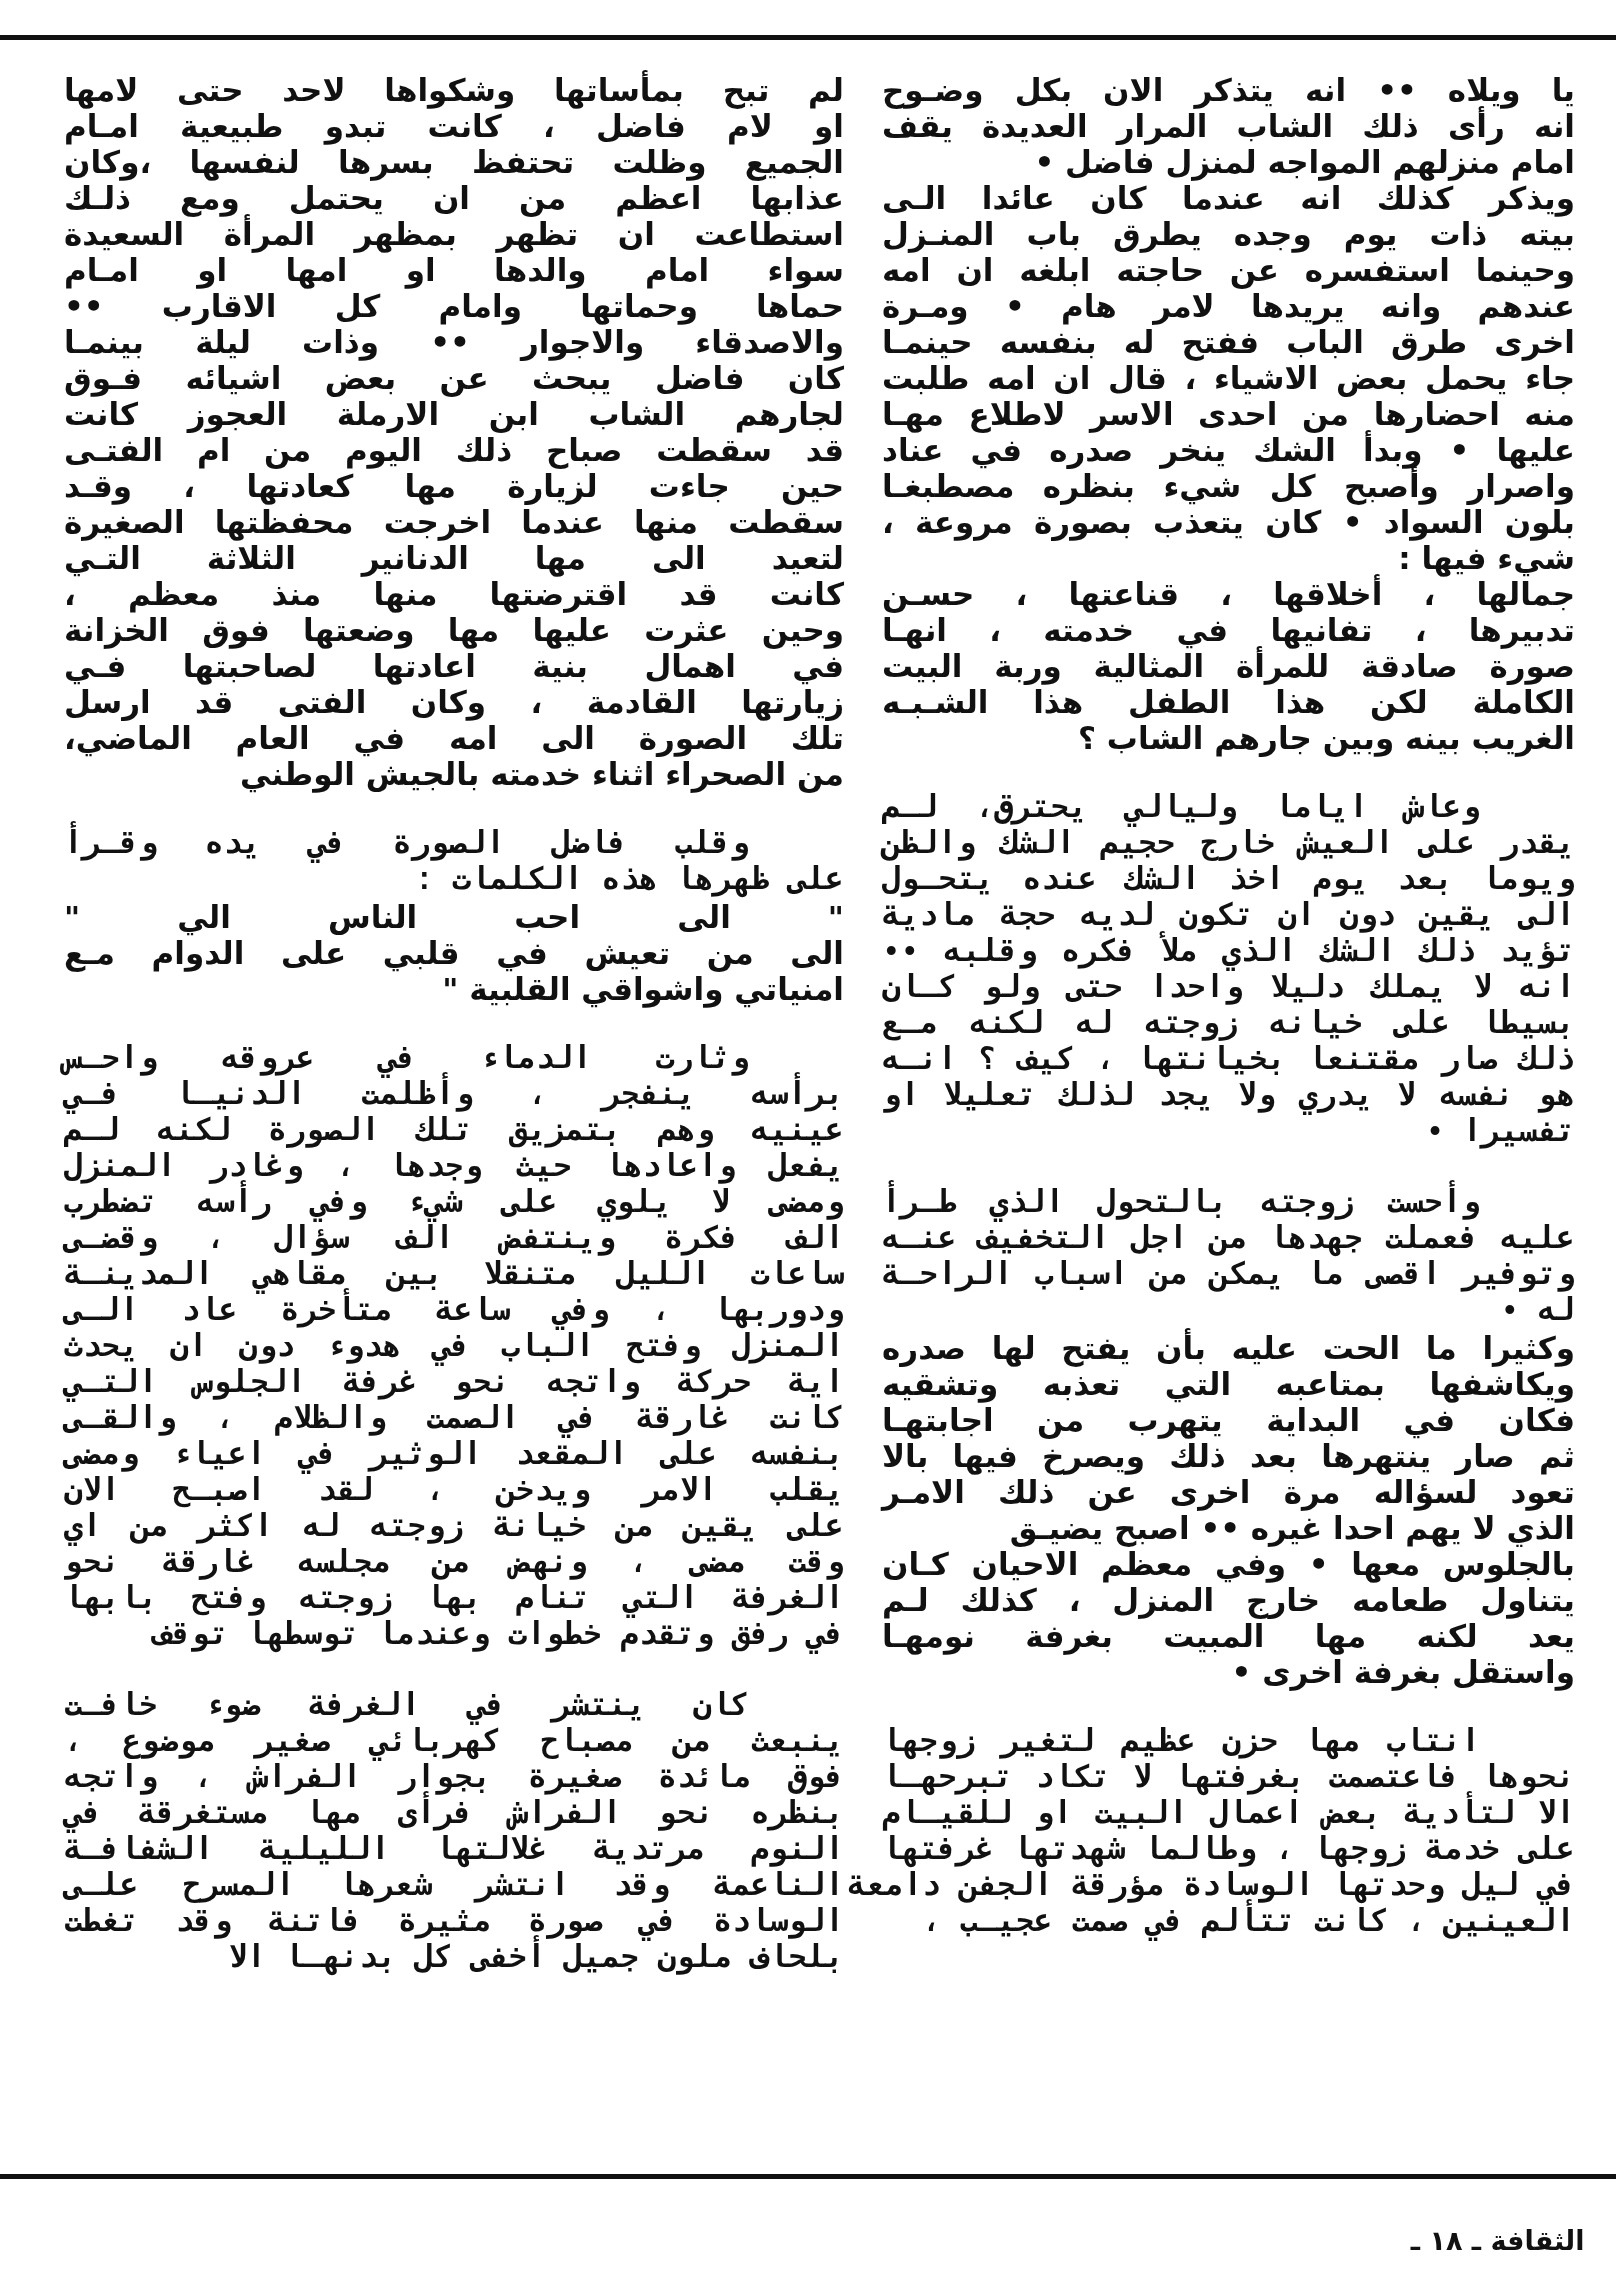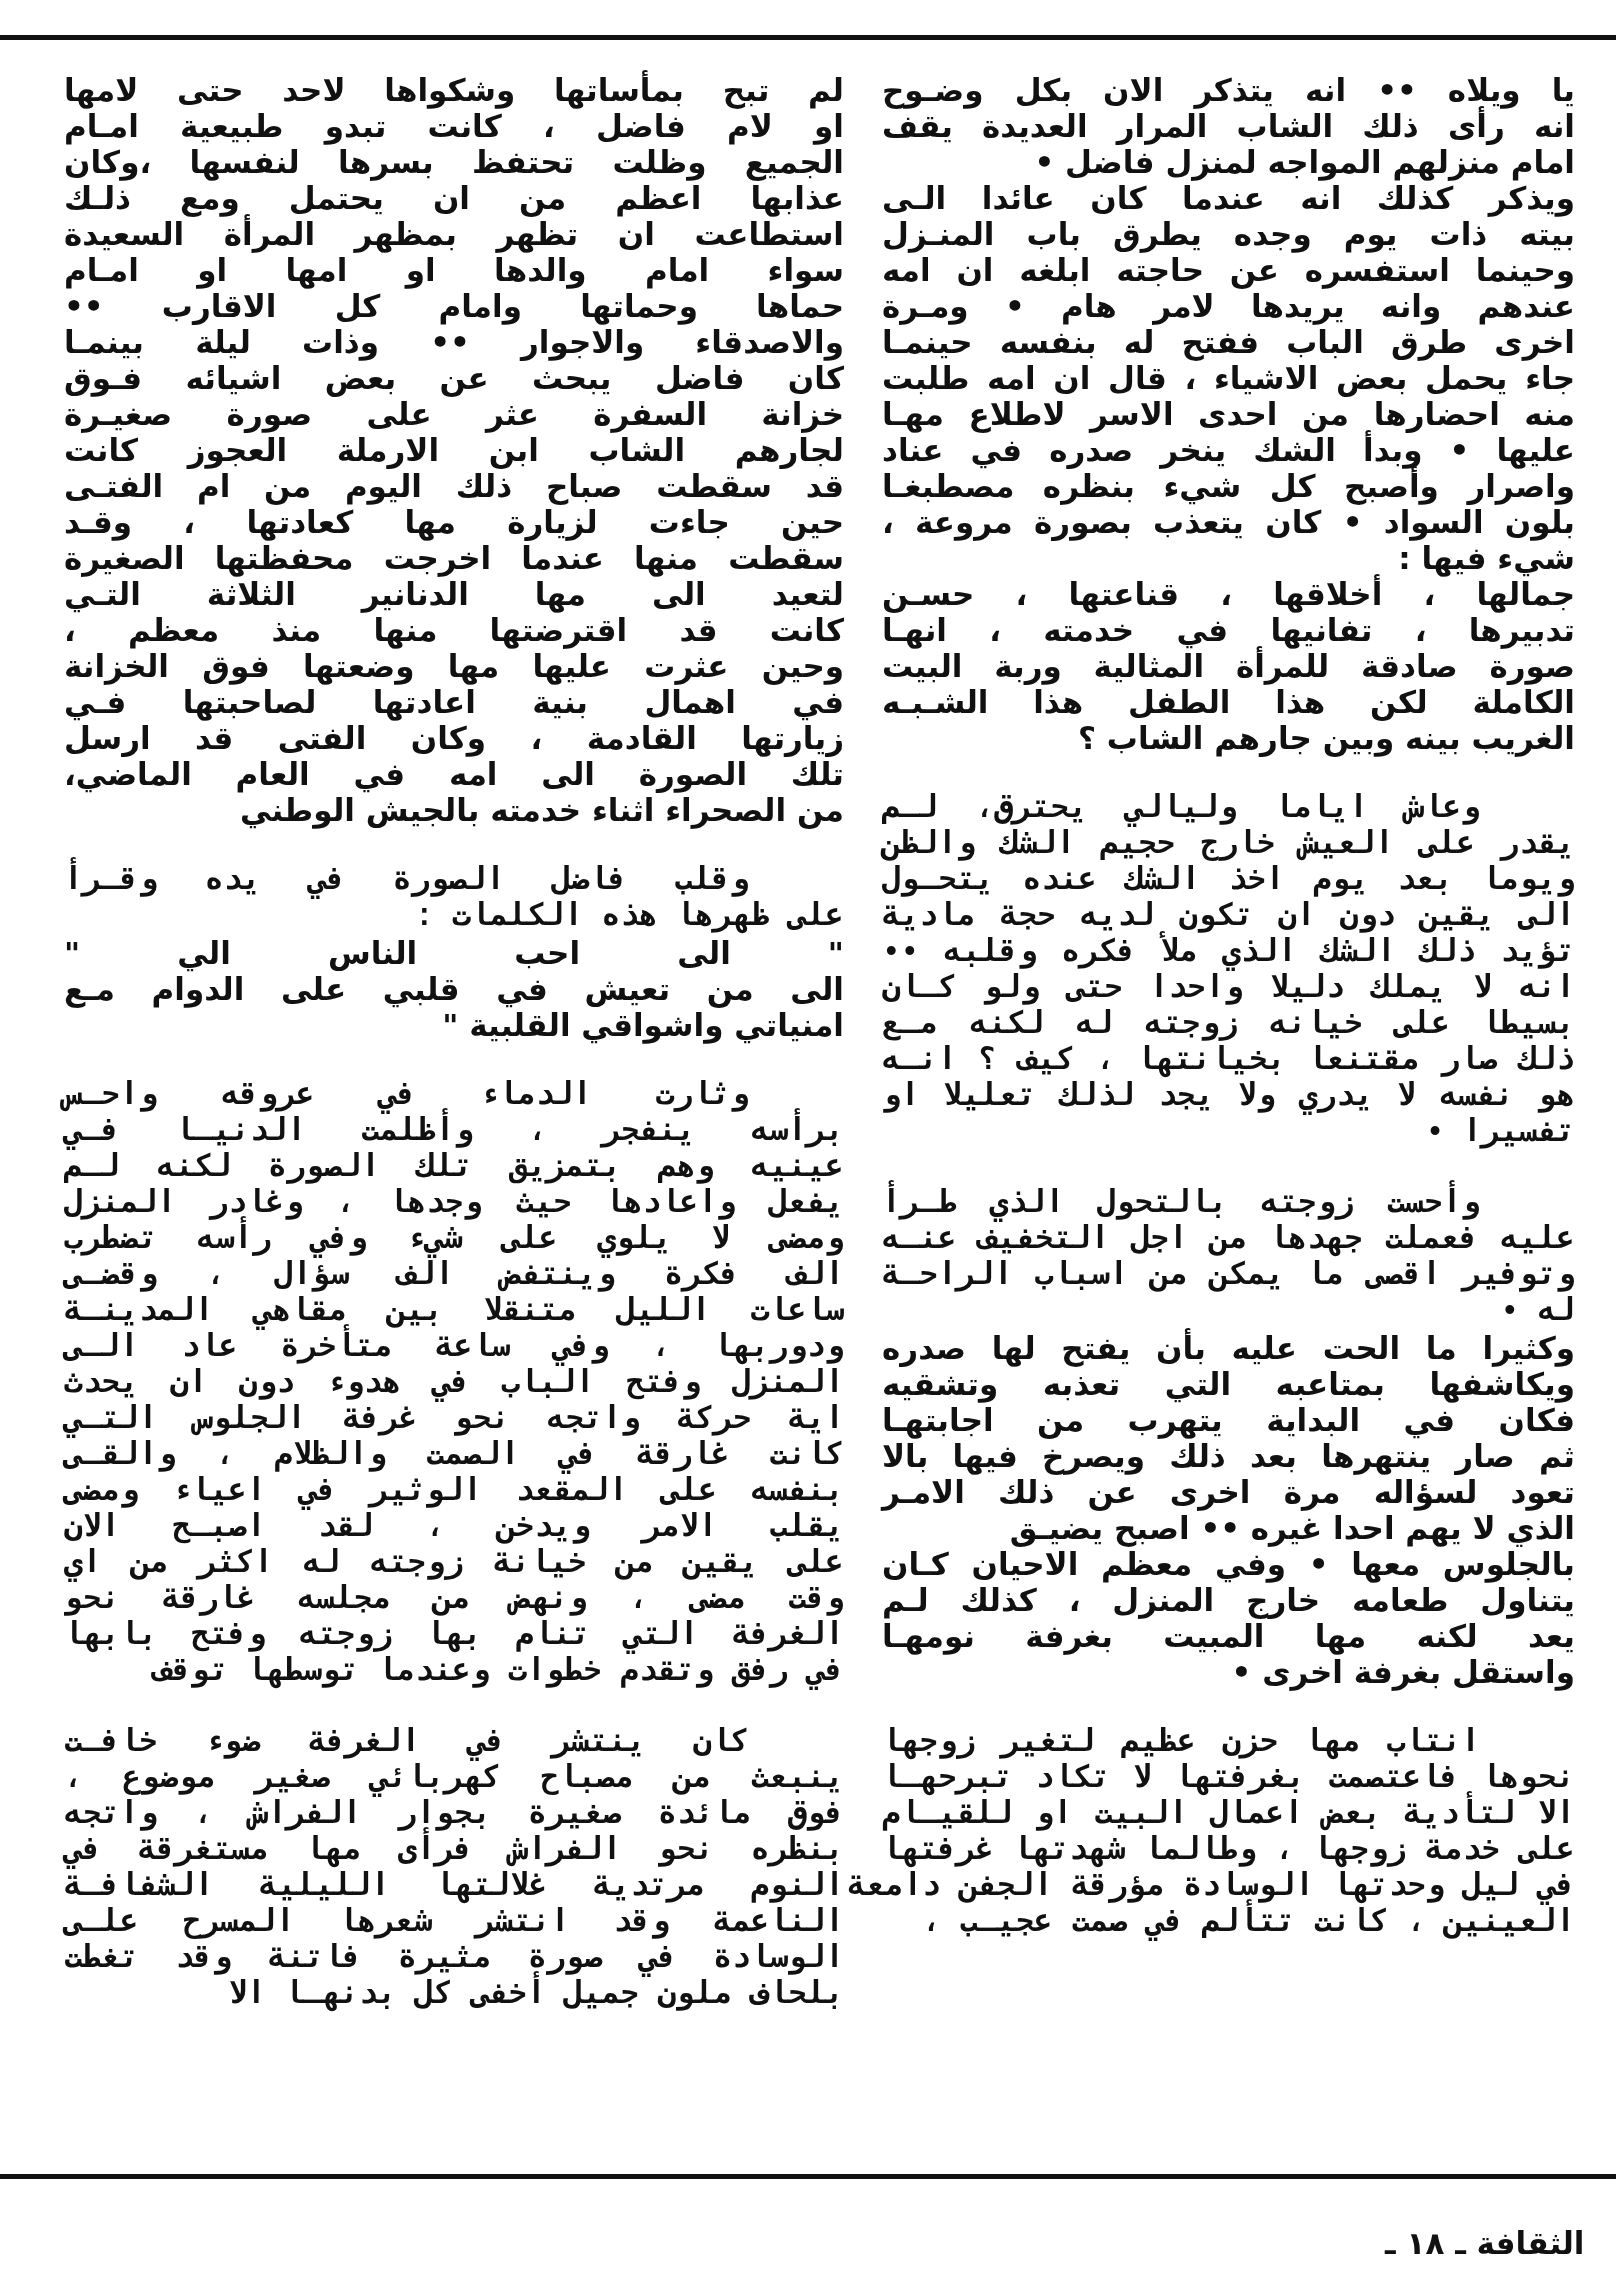--- a/index.html
+++ b/index.html
@@ -16,21 +16,21 @@
   }
   .column.right { top: 72px; left: 882px; width: 693px; }
   .column.left { top: 72px; left: 38px; width: 780px; margin-left: 26px; }
   .para { margin: 0; }
   .para .line { display: block; white-space: nowrap; text-align-last: justify; }
   .para .line.last { text-align-last: right; }
   .para.gap { margin-top: 35px; font-family: Liberation Mono, monospace; }
   .para.indent .line:first-child { padding-right: 95px; }
   .footer {
     position: absolute; top: 2225px; right: 31.5px; direction: rtl;
-    font-weight: bold; font-size: 31px;
+    font-weight: bold; font-size: 27px;
   }
 </style>
 </head>
 <body>
 
 <div class="rule top"></div>
 
 <div class="column right" id="col-right">
     <div class="para">
       <span class="line">يا ويلاه •• انه يتذكر الان بكل وضـوح</span>
@@ -104,21 +104,20 @@
     <div class="para">
       <span class="line">لم تبح بمأساتها وشكواها لاحد حتى لامها</span>
       <span class="line">او لام فاضل ، كانت تبدو طبيعية امـام</span>
       <span class="line">الجميع وظلت تحتفظ بسرها لنفسها ،وكان</span>
       <span class="line">عذابها اعظم من ان يحتمل ومع ذلـك</span>
       <span class="line">استطاعت ان تظهر بمظهر المرأة السعيدة</span>
       <span class="line">سواء امام والدها او امها او امـام</span>
       <span class="line">حماها وحماتها وامام كل الاقارب ••</span>
       <span class="line">والاصدقاء والاجوار •• وذات ليلة بينمـا</span>
       <span class="line">كان فاضل يبحث عن بعض اشيائه فـوق</span>
-      <span class="line">خزانة السفرة عثر على صورة صغيـرة</span>
       <span class="line">لجارهم الشاب ابن الارملة العجوز كانت</span>
       <span class="line">قد سقطت صباح ذلك اليوم من ام الفتـى</span>
       <span class="line">حين جاءت لزيارة مها كعادتها ، وقـد</span>
       <span class="line">سقطت منها عندما اخرجت محفظتها الصغيرة</span>
       <span class="line">لتعيد الى مها الدنانير الثلاثة التـي</span>
       <span class="line">كانت قد اقترضتها منها منذ معظم ،</span>
       <span class="line">وحين عثرت عليها مها وضعتها فوق الخزانة</span>
       <span class="line">في اهمال بنية اعادتها لصاحبتها فـي</span>
       <span class="line">زيارتها القادمة ، وكان الفتى قد ارسل</span>
       <span class="line">تلك الصورة الى امه في العام الماضي،</span>

